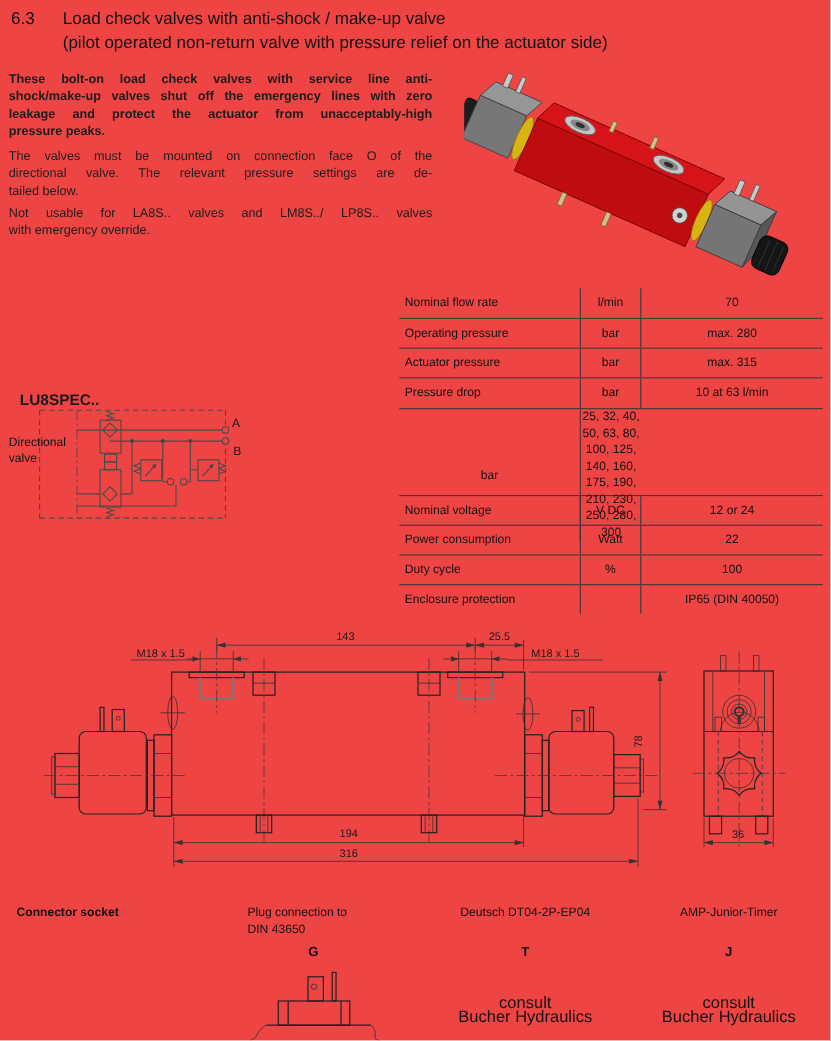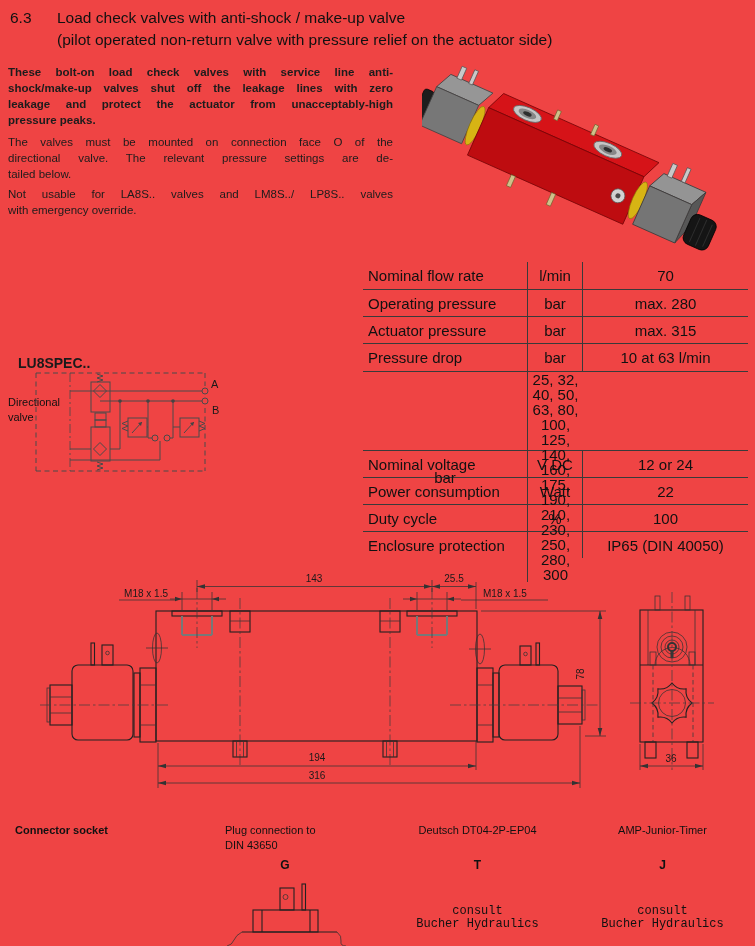--- a/index.html
+++ b/index.html
@@ -6,32 +6,32 @@
   #page{position:relative;width:755px;height:946px;background:#ef4444;overflow:hidden;
         font-family:"Liberation Sans",sans-serif;color:#1a1a1a;}
   .abs{position:absolute;}
   
   .h1{font-size:15.5px;color:#111;white-space:nowrap;}
   
   .para{width:385px;font-size:11.5px;line-height:16px;color:#1c1c1c;}
   .para .jl{text-align:justify;text-align-last:justify;}
   .para .jl:last-child{text-align-last:left;}
   
-  #spec{left:363px;top:262px;width:385px;font-size:15px;color:#111;}
+  #spec{left:363px;top:262px;width:385px;font-size:11px;color:#111;}
   .trow{display:grid;grid-template-columns:165px 55px 165px;border-bottom:1px solid #3a3a3a;}
   .trow:last-child{border-bottom:none;}
   .tc{display:flex;align-items:center;white-space:pre-line;line-height:15px;}
   .tc.l{justify-content:flex-start;padding-left:5px;border-right:1px solid #3a3a3a;}
   .tc.u{justify-content:center;border-right:1px solid #3a3a3a;text-align:center;}
   .tc.v{justify-content:center;text-align:center;}
   
   .bold{font-weight:bold;}
   .lbl11{font-size:11px;line-height:15px;color:#111;}
   .code{font-size:12px;font-weight:bold;text-align:center;color:#111;}
-  .note{font-size:12px;line-height:13px;text-align:center;color:#111;font-family:Liberation Mono, monospace;}
+  .note{font-size:15px;line-height:13px;text-align:center;color:#111;}
   
   .s1{stroke:#222;stroke-width:1.1;fill:none}
   .s08{stroke:#333;stroke-width:.75;fill:none}
   .sg{stroke:#787878;stroke-width:2;fill:none}
   .cl{stroke:#3c3c3c;stroke-width:.7;fill:none;stroke-dasharray:11 3 2.5 3}
   .dsh{stroke:#3c3c3c;stroke-width:.8;fill:none;stroke-dasharray:4.5 3}
   .dim{stroke:#333;stroke-width:.75;fill:none}
   .ar{fill:#333;stroke:none}
   .dtx{font:10px "Liberation Sans",sans-serif;fill:#1a1a1a}
   .sch{stroke:#4a4a4a;stroke-width:1;fill:none}
@@ -45,21 +45,21 @@
 
 <div id="page">
 
   <div class="abs" style="left:10px;top:9px;">
     <span class="h1" style="display:inline-block;width:47px;">6.3</span><span class="h1">Load check valves with anti-shock / make-up valve</span>
     <div class="h1" style="margin-left:47px;margin-top:4px;">(pilot operated non-return valve with pressure relief on the actuator side)</div>
   </div>
 
   <div class="abs para" style="left:8px;top:64px;font-weight:bold;">
     <div class="jl">These bolt-on load check valves with service line anti-</div>
-    <div class="jl">shock/make-up valves shut off the leakage lines with zero</div>
+    <div class="jl">shock/make-up valves shut off the emergency lines with zero</div>
     <div class="jl">leakage and protect the actuator from unacceptably-high</div>
     <div class="jl">pressure peaks.</div>
   </div>
   <div class="abs para" style="left:8px;top:134px;">
     <div class="jl">The valves must be mounted on connection face O of the</div>
     <div class="jl">directional valve. The relevant pressure settings are de-</div>
     <div class="jl">tailed below.</div>
   </div>
   <div class="abs para" style="left:8px;top:186px;">
     <div class="jl">Not usable for LA8S.. valves and LM8S../ LP8S.. valves</div>

